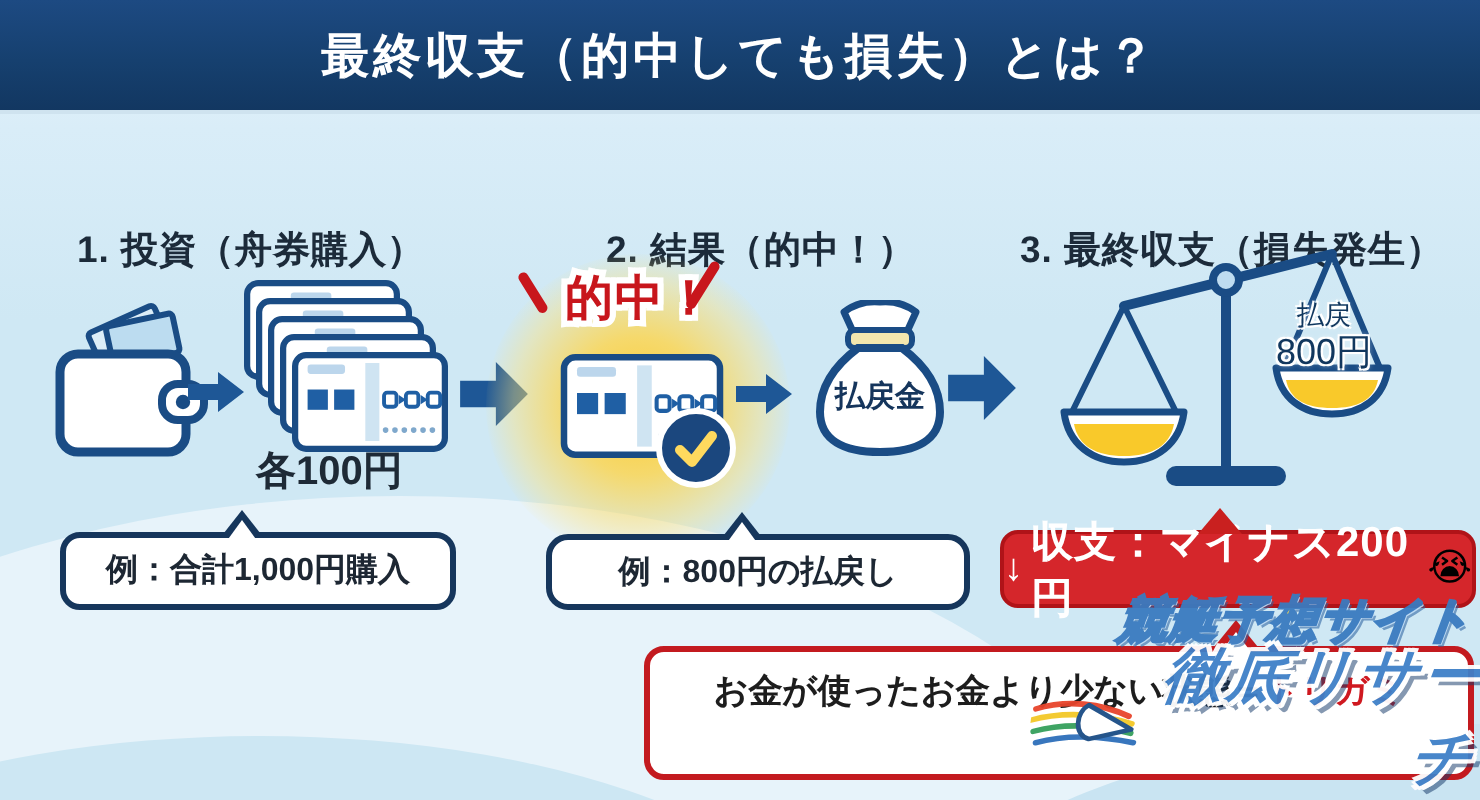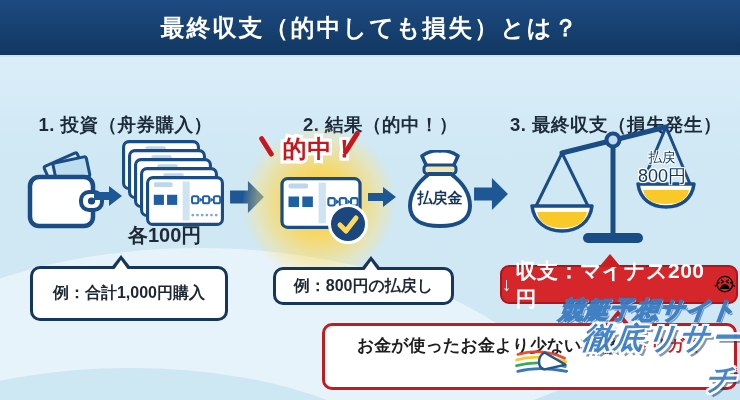--- a/index.html
+++ b/index.html
@@ -59,22 +59,22 @@
   #payout-label{left:629px;top:150px;width:66px;}
 
   
   .bubble{position:absolute;background:#fff;border:3px solid #16365c;border-radius:10px;
     display:flex;align-items:center;justify-content:center;
     font-size:16px;font-weight:800;color:#1d2733;box-sizing:border-box;}
   .bubble::before{content:"";position:absolute;top:-14px;left:var(--px);
     border-left:11px solid transparent;border-right:11px solid transparent;border-bottom:14px solid #16365c;}
   .bubble::after{content:"";position:absolute;top:-9px;left:calc(var(--px) + 3px);
     border-left:8px solid transparent;border-right:8px solid transparent;border-bottom:11px solid #fff;}
-  #bubble1{left:30px;top:266px;width:198px;height:55px;--px:77px;}
-  #bubble2{left:273px;top:267px;width:181px;height:38px;--px:84px;}
+  #bubble1{left:30px;top:266px;width:198px;height:39px;--px:77px;}
+  #bubble2{left:273px;top:267px;width:212px;height:38px;border-radius:11px;--px:84px;}
 
   
   .result-box{position:absolute;left:500px;top:265px;width:238px;height:39px;
     background:#d5262b;border:2px solid #b01318;border-radius:9px;box-sizing:border-box;
     display:flex;align-items:center;justify-content:center;gap:4px;}
   .result-box::before{content:"";position:absolute;top:-13px;left:97px;
     border-left:11px solid transparent;border-right:11px solid transparent;border-bottom:13px solid #c9201f;}
   .result-arrow{color:#fff;font-size:19px;font-weight:900;}
   .result-text{color:#fff;font-size:21px;font-weight:800;letter-spacing:0.5px;}
   .result-emoji{font-size:19px;}

